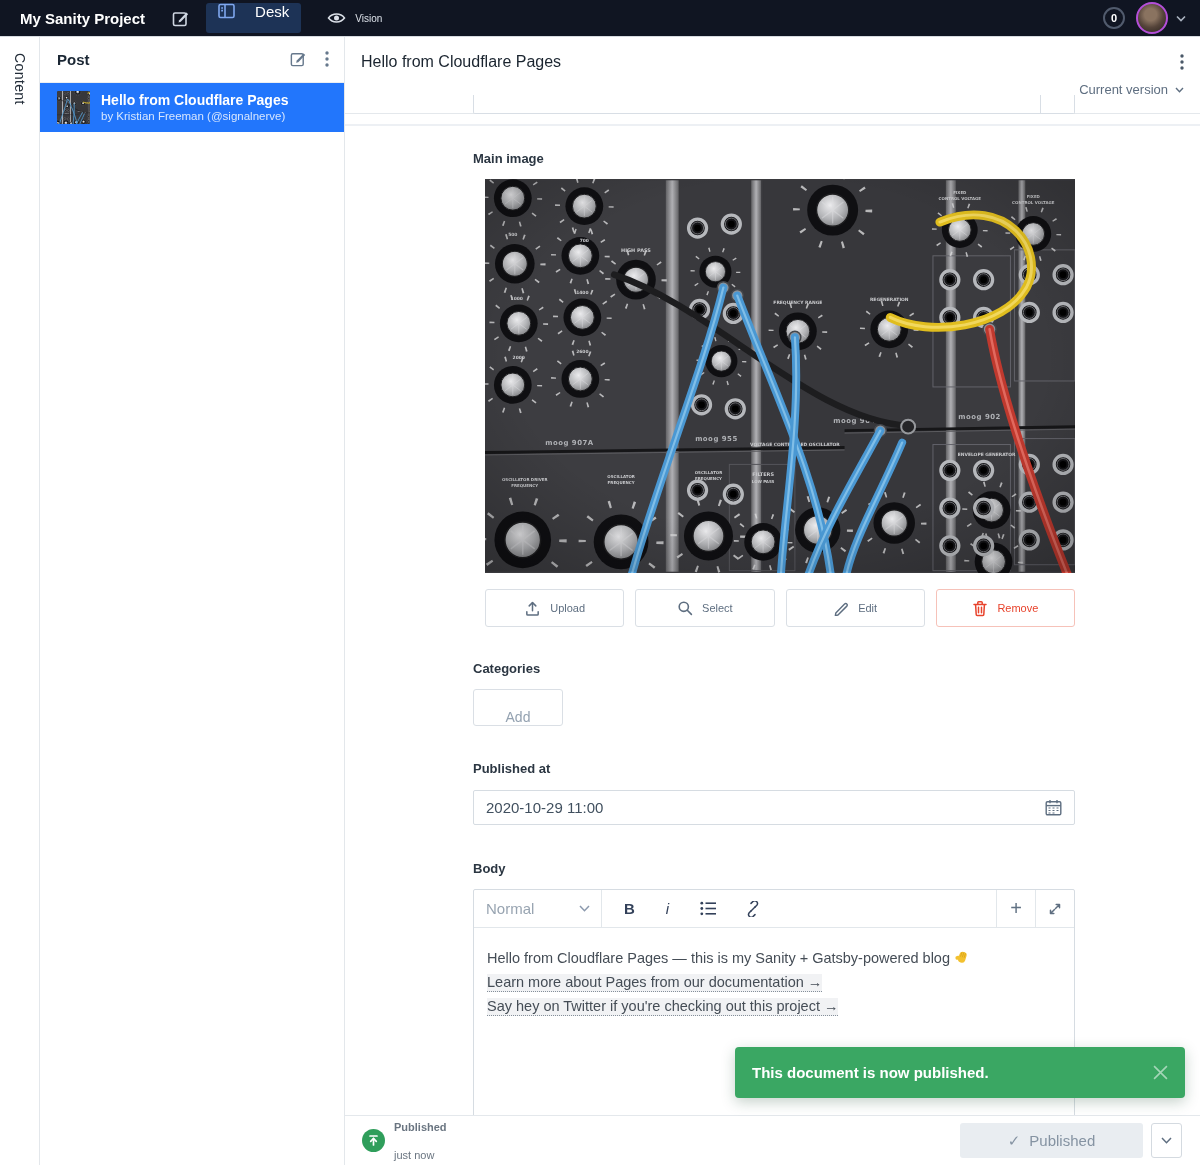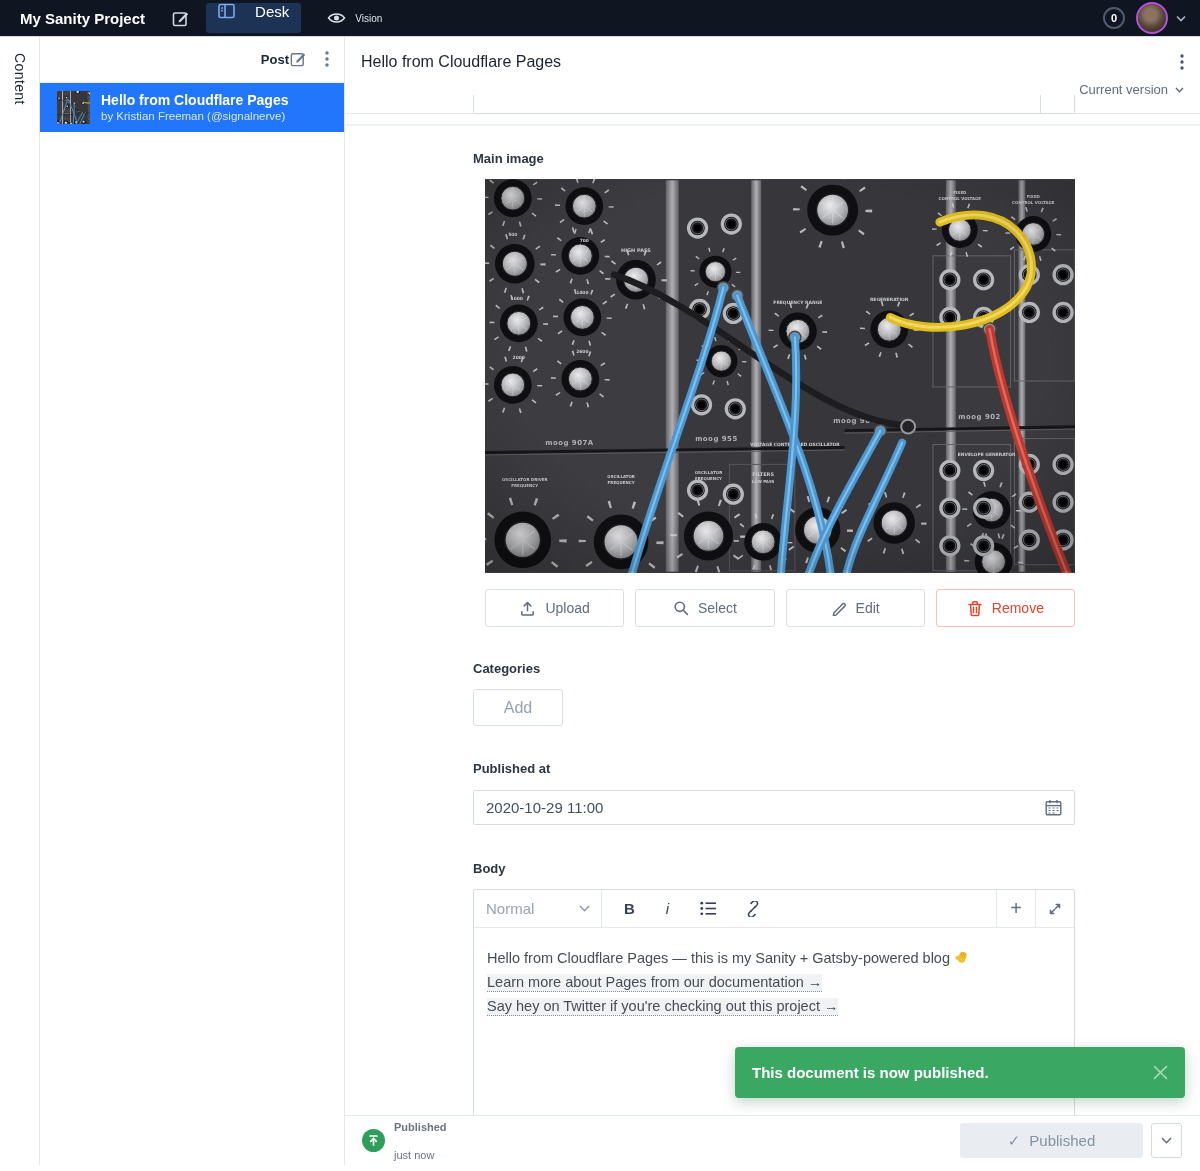--- a/index.html
+++ b/index.html
@@ -22,21 +22,21 @@
   .nav-caret { display:flex; margin-left:-3px; }
 
   
   .main { display:flex; height:1129px; position:relative; }
   .rail { width:40px; border-right:1px solid #e3e7eb; padding-top:17px; display:flex; justify-content:center; background:#fff; }
   .rail-label { writing-mode:vertical-rl; font-size:14px; color:#222c38; letter-spacing:.4px; }
 
   
   .list-pane { width:305px; border-right:1px solid #e3e7eb; background:#fff; }
   .list-header { height:47px; display:flex; align-items:center; padding:0 15px 0 17px; border-bottom:1px solid #eceff2; }
-  .list-title { font-size:13px; font-weight:600; color:#1b2734; flex:1;text-align:right; }
+  .list-title { font-size:15px; font-weight:600; color:#1b2734; flex:1; }
   .icon-btn { display:flex; align-items:center; justify-content:center; cursor:pointer; }
   .list-header .icon-btn + .icon-btn { margin-left:18px; }
   .doc-item { height:49px; background:#2276fc; display:flex; align-items:center; padding:0 10px 0 17px; gap:11px; cursor:pointer; }
   .thumb { width:33px; height:33px; border-radius:2px; overflow:hidden; flex:none; background:#2e2e33; }
   .doc-item-title { font-size:14px; font-weight:600; color:#fff; line-height:17px; }
   .doc-item-sub { font-size:11.5px; color:rgba(255,255,255,.82); line-height:15px; }
 
   
   .doc-pane { flex:1; position:relative; background:#fff; }
   .doc-header { position:absolute; top:0; left:0; right:0; height:78px; background:#fff; z-index:5; border-bottom:1px solid #e4e8ec; }
@@ -46,24 +46,24 @@
   .slug-sliver { position:absolute; left:128px; top:59px; width:602px; height:19px; border:1px solid #d8dee5; border-top:none; border-radius:0 0 2px 2px; background:#fff; }
   .slug-sliver::after { content:""; position:absolute; right:33px; top:0; bottom:0; width:1px; background:#d8dee5; }
   .faint-line { position:absolute; top:88px; left:0; right:0; height:2px; background:#edf0f4; }
 
   .form { position:absolute; top:78px; bottom:50px; left:0; right:0; overflow:hidden; }
   .form-col { width:602px; margin-left:128px; }
   .field-label { font-size:13px; font-weight:600; color:#2b3642; }
   .lbl-mainimage { margin-top:37px; }
   .image-wrap { margin:13px 0 0 12px; width:590px; height:394px; background:#3a3a3e; }
   .img-buttons { margin:16px 0 0 12px; width:590px; display:flex; gap:11px; }
-  .btn { flex:1; height:38px; border:1px solid #dadfe5; border-radius:3px; background:#fff; display:flex; align-items:center; justify-content:center; gap:9px; font-size:14px; color:#5e6e80; font-weight:500; cursor:pointer; }
+  .btn { flex:1; height:38px; border:1px solid #dadfe5; border-radius:3px; background:#fff; display:flex; align-items:center; justify-content:center; gap:9px; font-size:11px; color:#5e6e80; font-weight:500; cursor:pointer; }
   .btn-remove { color:#e8432c; border-color:#f6c2b9; }
   .lbl-categories { margin-top:34px; }
-  .add-btn { margin-top:13px; width:90px; height:37px; border:1px solid #dadfe5; border-radius:3px; background:#fff; color:#94a2b1; font-size:16px; display:flex; align-items:center; justify-content:center; cursor:pointer; }
+  .add-btn { margin-top:13px; width:90px; height:37px; border:1px solid #dadfe5; border-radius:3px; background:#fff; color:#94a2b1; font-size:14px; display:flex; align-items:flex-end; justify-content:center; cursor:pointer; }
   .lbl-published { margin-top:35px; }
   .date-input { margin-top:14px; height:35px; border:1px solid #d6dce2; border-radius:2px; display:flex; align-items:center; padding:0 12px; }
   .date-input input { border:none; outline:none; font-size:15px; color:#41505f; flex:1; font-family:"Liberation Sans",sans-serif; }
   .lbl-body { margin-top:36px; }
   .editor { margin-top:13px; border:1px solid #d6dce2; border-radius:2px; height:400px; }
   .toolbar { height:38px; border-bottom:1px solid #e2e7eb; display:flex; align-items:stretch; }
   .tb-style { width:128px; border-right:1px solid #e2e7eb; display:flex; align-items:center; padding:0 11px 0 12px; color:#98a4b1; font-size:15px; cursor:pointer; }
   .tb-style .chev { margin-left:auto; display:flex; }
   .tb-icons { flex:1; display:flex; align-items:center; gap:28px; padding-left:22px; }
   .tb-b { font-size:15px; font-weight:700; color:#33415a; cursor:pointer; }

